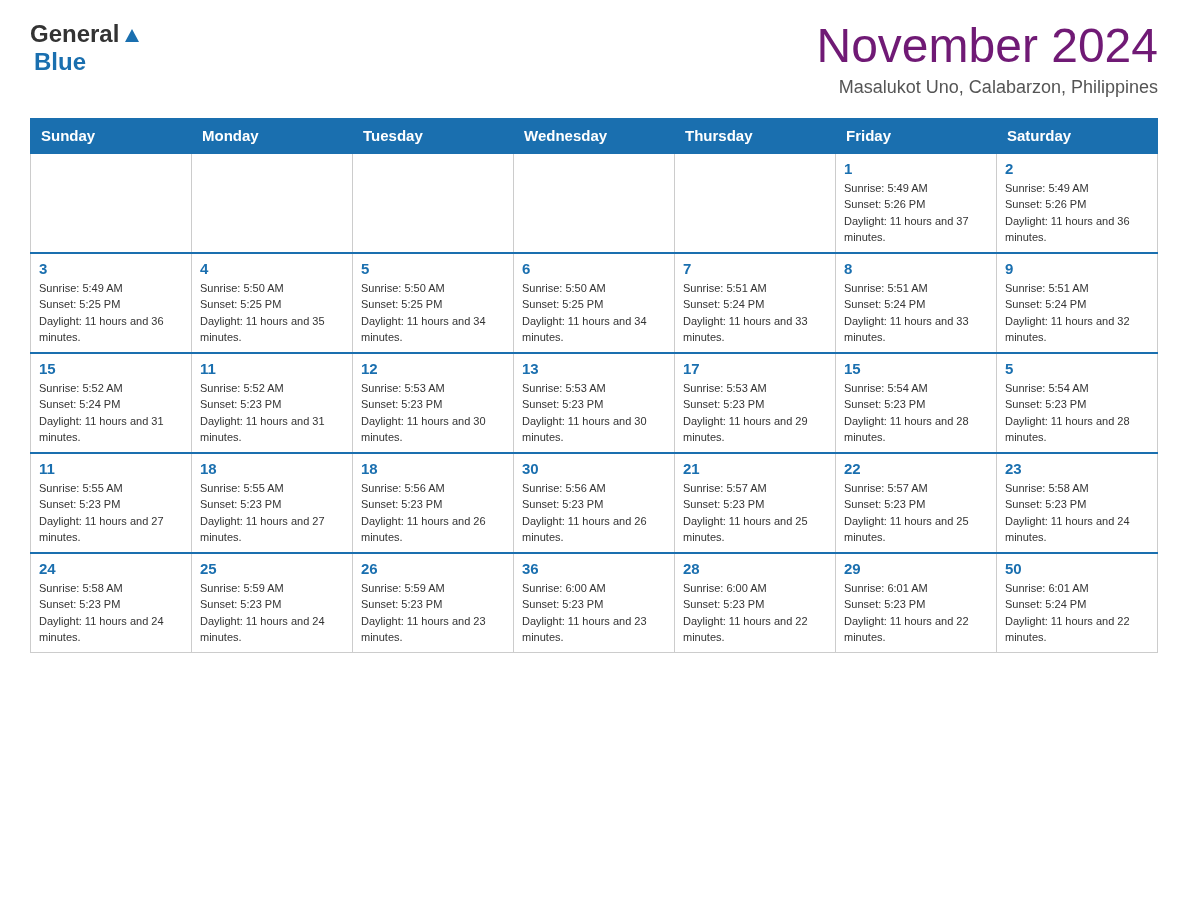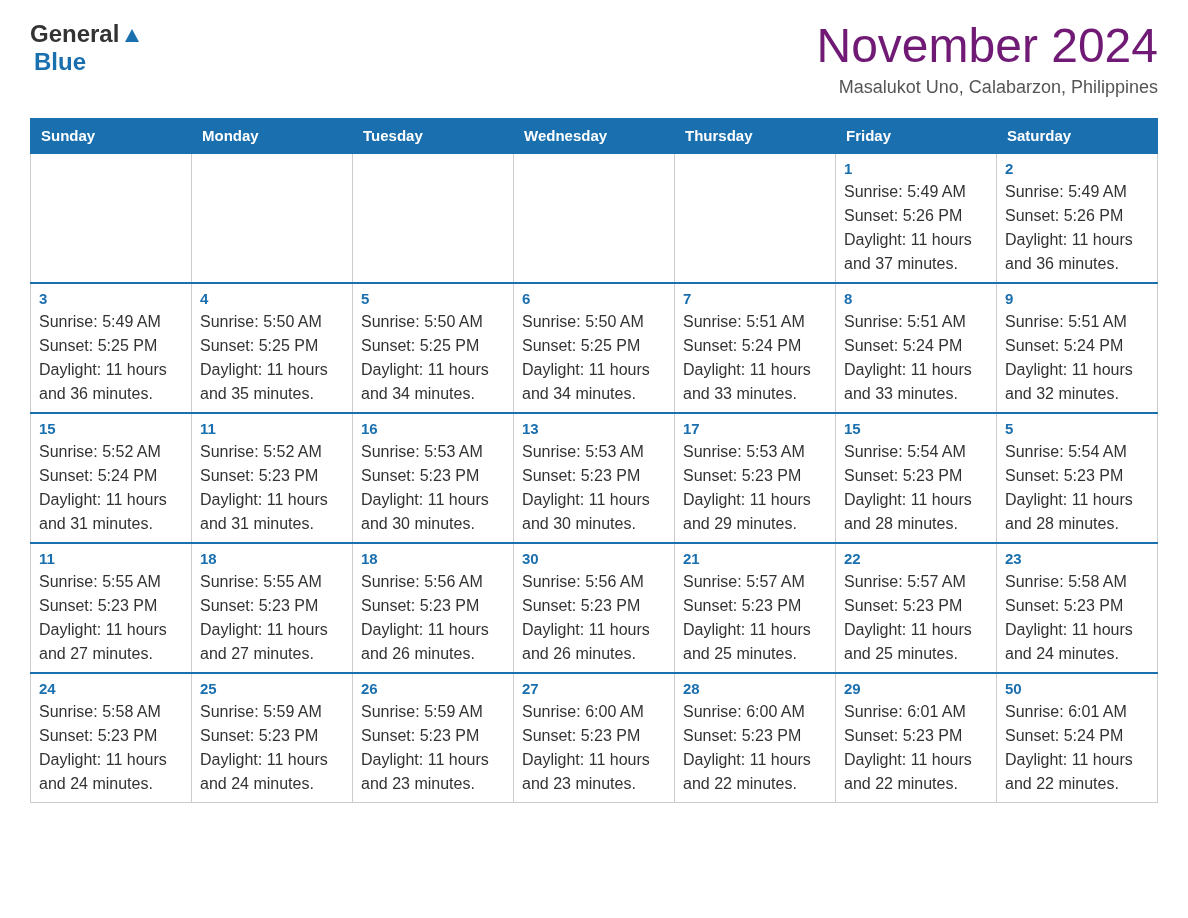--- a/index.html
+++ b/index.html
@@ -76,21 +76,21 @@
       border-top: 2px solid #1a6faf;
     }
     .day-number {
       font-size: 15px;
       font-weight: bold;
       color: #1a6faf;
       display: block;
       margin-bottom: 3px;
     }
     .day-info {
-      font-size: 16px;
+      font-size: 11px;
       color: #333;
       line-height: 1.5;
     }
     .empty-cell {
       background: #f9f9f9;
     }
   </style>
 </head>
 <body>
 
@@ -195,21 +195,21 @@
 Sunset: 5:24 PM
 Daylight: 11 hours and 31 minutes.</div>
         </td>
         <td>
           <span class="day-number">11</span>
           <div class="day-info" style="white-space: pre-line;">Sunrise: 5:52 AM
 Sunset: 5:23 PM
 Daylight: 11 hours and 31 minutes.</div>
         </td>
         <td>
-          <span class="day-number">16</span>
+          <span class="day-number">12</span>
           <div class="day-info" style="white-space: pre-line;">Sunrise: 5:53 AM
 Sunset: 5:23 PM
 Daylight: 11 hours and 30 minutes.</div>
         </td>
         <td>
           <span class="day-number">13</span>
           <div class="day-info" style="white-space: pre-line;">Sunrise: 5:53 AM
 Sunset: 5:23 PM
 Daylight: 11 hours and 30 minutes.</div>
         </td>
@@ -289,21 +289,21 @@
 Sunset: 5:23 PM
 Daylight: 11 hours and 24 minutes.</div>
         </td>
         <td>
           <span class="day-number">26</span>
           <div class="day-info" style="white-space: pre-line;">Sunrise: 5:59 AM
 Sunset: 5:23 PM
 Daylight: 11 hours and 23 minutes.</div>
         </td>
         <td>
-          <span class="day-number">27</span>
+          <span class="day-number">36</span>
           <div class="day-info" style="white-space: pre-line;">Sunrise: 6:00 AM
 Sunset: 5:23 PM
 Daylight: 11 hours and 23 minutes.</div>
         </td>
         <td>
           <span class="day-number">28</span>
           <div class="day-info" style="white-space: pre-line;">Sunrise: 6:00 AM
 Sunset: 5:23 PM
 Daylight: 11 hours and 22 minutes.</div>
         </td>

